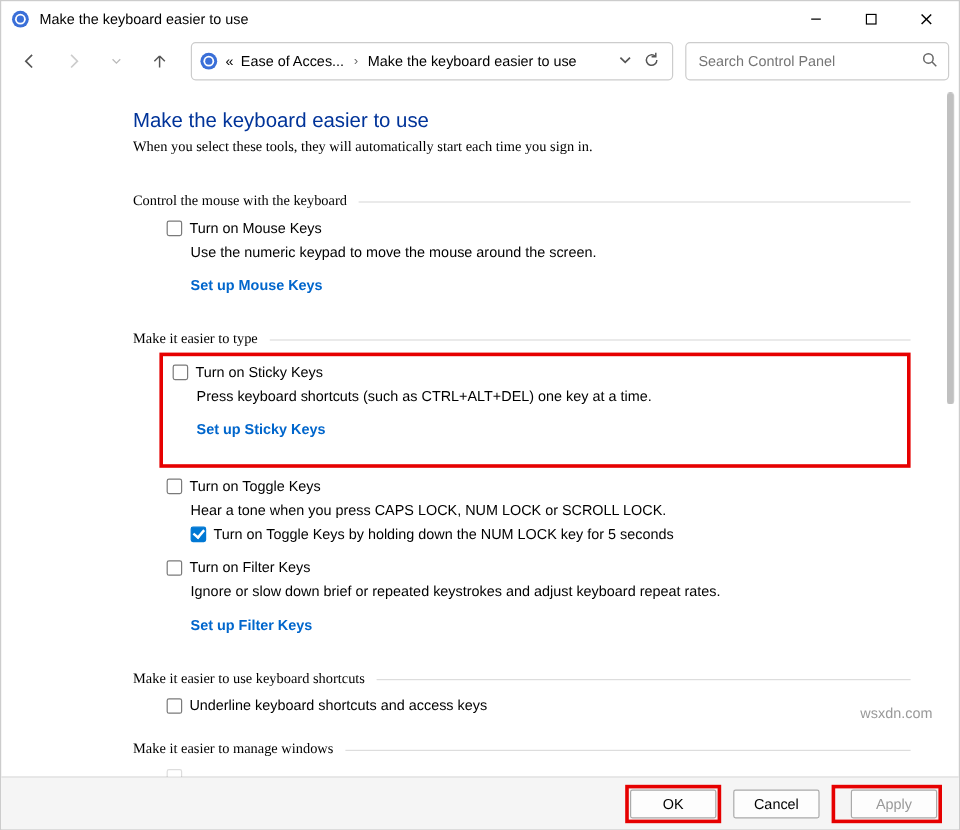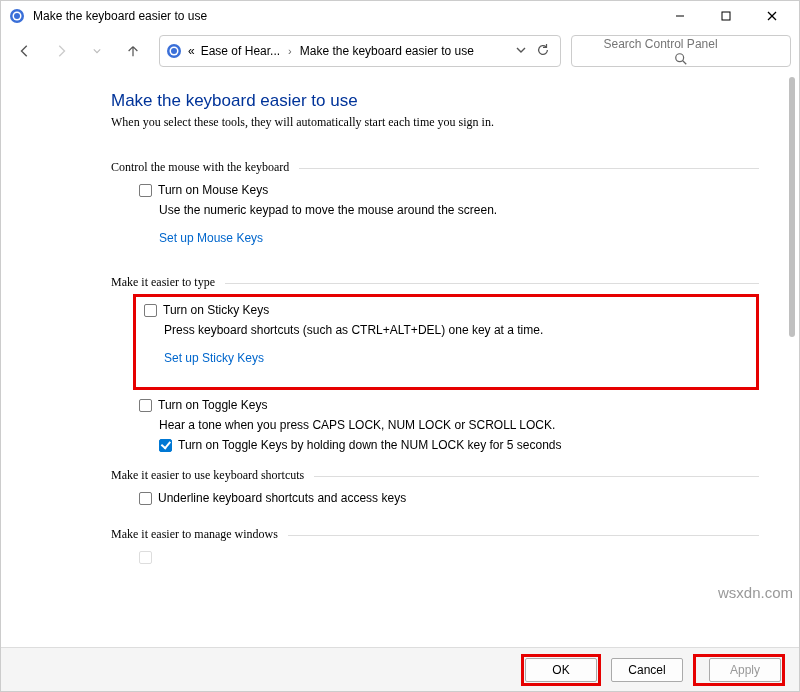--- a/index.html
+++ b/index.html
@@ -18,51 +18,51 @@
   .navbtn.disabled { color: #bbb; }
   .navbtn svg { width: 14px; height: 14px; }
   .chev-small svg { width: 8px; height: 8px; }
   .breadcrumb { flex: 1; height: 32px; border: 1px solid #ccc; border-radius: 4px; display: flex; align-items: center; padding: 0 6px; gap: 6px; margin: 0 6px; }
   .breadcrumb .bcicon { display:flex; align-items:center; }
   .breadcrumb .bcicon svg { width:16px; height:16px; }
   .breadcrumb .sep { color:#666; font-size:11px; padding: 0 2px;}
   .breadcrumb .bclabel { font-size:12px; white-space:nowrap; overflow:hidden; text-overflow:ellipsis; }
   .bcspacer { flex:1; }
   .bcright { display:flex; align-items:center; gap:10px; padding-right:4px; color:#555;}
-  .searchbox { width: 220px; height: 32px; border: 1px solid #ccc; border-radius: 4px; display: flex; align-items: center; padding: 0 8px; color: #666; flex-direction: column; }
+  .searchbox { width: 220px; height: 32px; border: 1px solid #ccc; border-radius: 4px; display: flex; align-items: center; padding: 0 8px; color: #666; }
   .searchbox input { border: none; outline: none; flex: 1; font-size: 12px; color:#666; background: transparent; }
   .searchbox .sicon svg { width:14px; height:14px; }
   
   .content-wrap { flex: 1; position: relative; overflow: hidden; }
   .content { position: absolute; inset: 0; overflow-y: auto; padding: 20px 40px 20px 110px; }
   .scrollbar-fake { position:absolute; right:4px; top:6px; width:6px; height: calc(100% - 12px); background: transparent; }
   .scrollbar-thumb { position:absolute; top:0; left:0; width:6px; height: 260px; background:#c0c0c0; border-radius:3px; }
   h1.page-title { color: #003399; font-size: 17px; font-weight: 400; margin: 0 0 4px 0; }
   .subtitle { font-size: 12px; margin-bottom: 18px; font-family: Liberation Serif, serif; }
   .section-label { font-size: 12px; margin: 12px 0 4px 0; }
   .section-line { border-bottom: 1px solid #ddd; margin-bottom: 8px; }
   .section-flex { display:flex; align-items: baseline; gap:10px;font-family:Liberation Serif, serif;}
   .section-flex .section-line { flex:1; position:relative; top:-2px;}
   .option { margin: 4px 0 4px 28px; }
   .opt-row { display: flex; align-items: center; gap: 6px; }
   .chk { width: 13px; height: 13px; border: 1px solid #7a7a7a; border-radius: 2px; display:inline-flex; align-items:center; justify-content:center; background:#fff;}
   .chk.checked { background: #0078d4; border-color:#0078d4; }
   .chk.checked::after { content:""; width:4px; height:7px; border:solid #fff; border-width:0 2px 2px 0; transform: rotate(40deg) translate(-1px,-1px); }
   .opt-label { font-size: 12px; }
   .desc { font-size: 12px; margin: 6px 0 6px 20px; }
-  .link { color: #0066cc; font-size: 12px; margin: 8px 0 14px 20px; display:inline-block; }
+  .link { color: #0066cc; font-size: 12px; margin: 8px 0 14px 20px; display:inline-block;font-weight:bold; }
   .sub-opt { margin-left: 20px; margin-top:0; }
   .highlight-box { border: 3px solid #e60000; padding: 6px 8px 8px 8px; margin: 0 0 8px 22px; }
   .highlight-box .opt-row { }
   
   .buttonbar { height: 44px; border-top: 1px solid #ddd; background: #f5f5f5; display: flex; align-items: center; justify-content: flex-end; padding: 12px 14px; gap: 10px; }
   .btn { min-width: 72px; height: 24px; border: 1px solid #aaa; background: #fdfdfd; font-size: 12px; display:inline-flex; align-items:center; justify-content:center; border-radius:2px;}
   .btn.disabled { color:#999;margin-left:12px; }
   .btn-highlight { border: 3px solid #e60000; padding:1px; display:inline-flex;}
-  .watermark { position:absolute; right:6px; bottom:46px; font-size:15px; color:#999;text-align:center; }
+  .watermark { position:absolute; right:22px; bottom:46px; font-size:12px; color:#999;text-align:center; }
 </style>
 </head>
 <body>
 
 <div class="window">
 
   <div class="titlebar">
     <span class="titleicon">
       <svg viewBox="0 0 16 16">
           <circle cx="8" cy="8" r="7" fill="#3a6fd8"></circle>
@@ -114,21 +114,21 @@
 
     <div class="breadcrumb">
       <span class="bcicon">
           <svg viewBox="0 0 16 16">
             <circle cx="8" cy="8" r="7" fill="#3a6fd8"></circle>
             <circle cx="8" cy="8" r="4.5" fill="#fff"></circle>
             <circle cx="8" cy="8" r="3" fill="#3a6fd8"></circle>
           </svg>
         </span>
       <span class="bclabel">«</span>
-      <span class="bclabel">Ease of Hear...</span>
+      <span class="bclabel">Ease of Acces...</span>
       <span class="sep">›</span>
       <span class="bclabel">Make the keyboard easier to use</span>
       <span class="bcspacer"></span>
       <span class="bcright">
         <span><svg width="10" height="10" viewBox="0 0 10 10">
               <path d="M1 3 L5 7 L9 3" fill="none" stroke="#555" stroke-width="1.4"></path>
             </svg></span>
         <span><svg width="14" height="14" viewBox="0 0 16 16">
               <path d="M13 8a5 5 0 1 1-1.5-3.5" fill="none" stroke="#555" stroke-width="1.4"></path>
               <path d="M12 1 L12 5 L8 5" fill="none" stroke="#555" stroke-width="1.4"></path>
@@ -183,20 +183,28 @@
           <span class="chk"></span>
           <span class="opt-label">Turn on Toggle Keys</span>
         </div>
         <div class="desc">Hear a tone when you press CAPS LOCK, NUM LOCK or SCROLL LOCK.</div>
         <div class="sub-opt opt-row">
           <span class="chk checked"></span>
           <span class="opt-label">Turn on Toggle Keys by holding down the NUM LOCK key for 5 seconds</span>
         </div>
       </div>
 
+      <div class="option" style="margin-top:14px;">
+        <div class="opt-row">
+          <span class="chk"></span>
+          <span class="opt-label">Turn on Filter Keys</span>
+        </div>
+        <div class="desc">Ignore or slow down brief or repeated keystrokes and adjust keyboard repeat rates.</div>
+        <a class="link">Set up Filter Keys</a>
+      </div>
 
       <div class="section-flex">
         <div class="section-label">Make it easier to use keyboard shortcuts</div>
         <div class="section-line"></div>
       </div>
       <div class="option">
         <div class="opt-row">
           <span class="chk"></span>
           <span class="opt-label">Underline keyboard shortcuts and access keys</span>
         </div>

